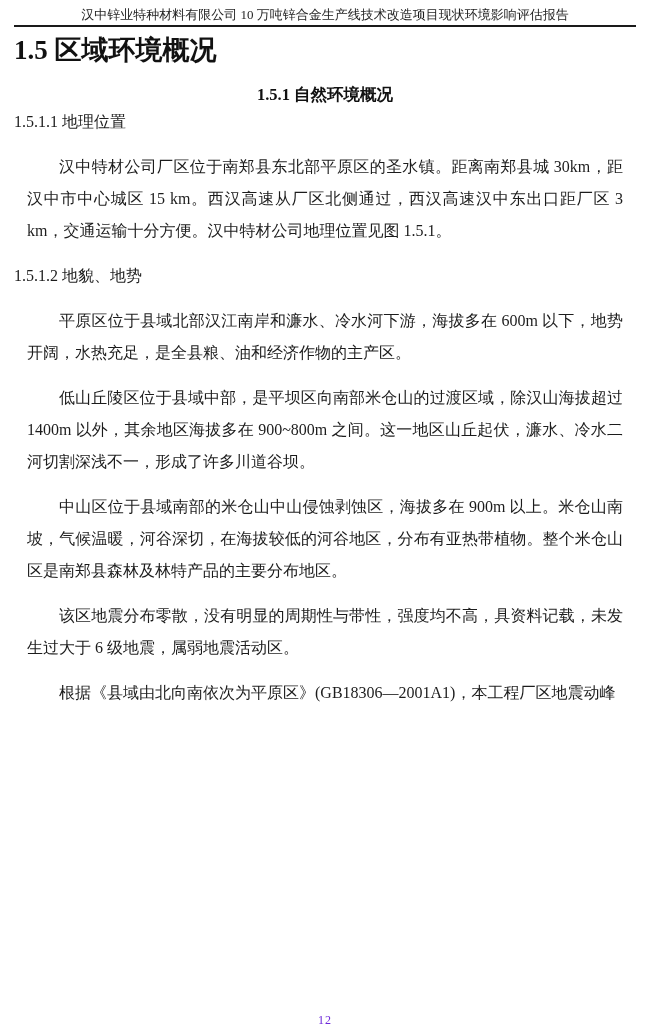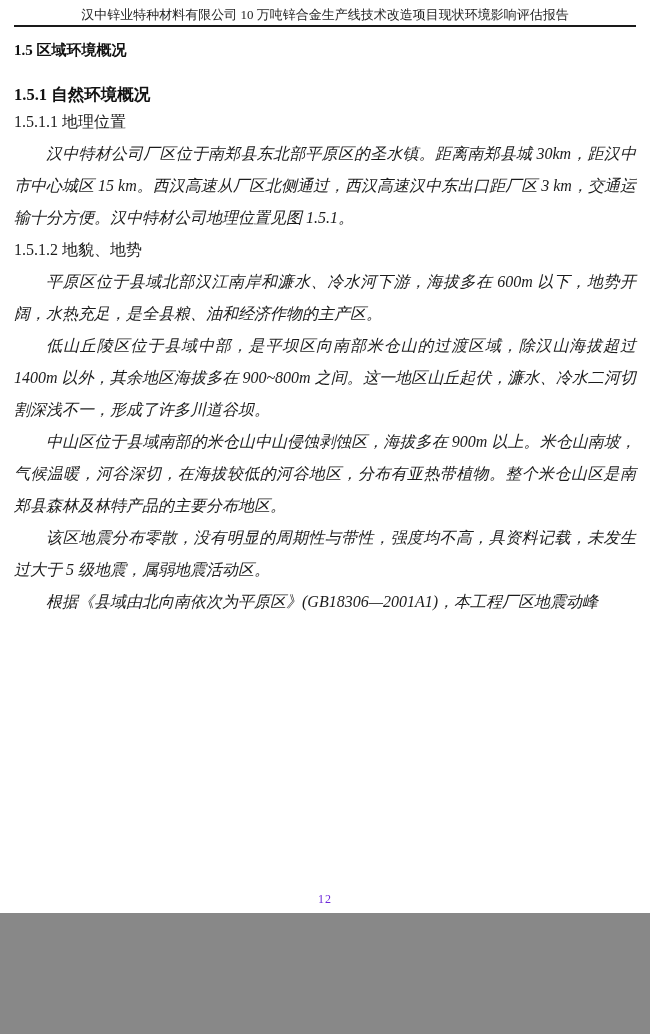--- a/index.html
+++ b/index.html
@@ -1,19 +1,19 @@
 <!DOCTYPE html>
 <html><head>
 <meta charset="utf-8">
 <style>
   html, body { margin: 0; padding: 0; background: #888; }
   .page {
     position: relative;
     width: 650px;
-    height: 913px;
+    height: 1034px;
     margin: 0 auto;
     background: #ffffff;
     font-family: "Liberation Serif", "DejaVu Serif", serif;
     color: #1c1c1c;
     box-sizing: border-box;
     padding: 0 14px;
     overflow: hidden;
   }
   .header {
     padding-top: 7px;
@@ -22,46 +22,46 @@
     text-align: center;
   }
   .header-text {
     font-size: 13px;
     line-height: 15px;
     color: #1f1f1f;
     white-space: nowrap;
   }
   h1.doc-h1 {
     margin: 10px 0 0 0;
-    font-size: 15px;
+    font-size: 27px;
     line-height: 26px;
     font-weight: bold;
     color: #111;
   }
   h2.doc-h2 {
     margin: 21px 0 0 0;
     font-size: 16.5px;
     line-height: 22px;
     font-weight: bold;
     color: #111;
+    text-align: center;
   }
   .h3 {
     font-size: 16px;
     line-height: 32px;
     font-weight: normal;
     margin: 0;
   }
   p.body-p {
-    margin: 0;
+    margin: 13px;
     font-size: 16px;
     line-height: 32px;
     text-indent: 2em;
     text-align: justify;
     text-align-last: left;
-    font-style: italic;
   }
   .footer {
     position: absolute;
     bottom: 6px;
     left: 0;
     width: 100%;
     text-align: center;
   }
   .footer span {
     font-size: 12px;
@@ -89,21 +89,21 @@
   <div class="h3">1.5.1.2 地貌、地势</div>
 
 
   <p class="body-p">平原区位于县域北部汉江南岸和濂水、冷水河下游，海拔多在 600m 以下，地势开阔，水热充足，是全县粮、油和经济作物的主产区。</p>
 
   <p class="body-p">低山丘陵区位于县域中部，是平坝区向南部米仓山的过渡区域，除汉山海拔超过 1400m 以外，其余地区海拔多在 900~800m 之间。这一地区山丘起伏，濂水、冷水二河切割深浅不一，形成了许多川道谷坝。</p>
 
   <p class="body-p">中山区位于县域南部的米仓山中山侵蚀剥蚀区，海拔多在 900m 以上。米仓山南坡，气候温暖，河谷深切，在海拔较低的河谷地区，分布有亚热带植物。整个米仓山区是南郑县森林及林特产品的主要分布地区。</p>
 
 
-  <p class="body-p">该区地震分布零散，没有明显的周期性与带性，强度均不高，具资料记载，未发生过大于 5 级地震，属弱地震活动区。</p>
+  <p class="body-p">该区地震分布零散，没有明显的周期性与带性，强度均不高，具资料记载，未发生过大于 6 级地震，属弱地震活动区。</p>
 
   <p class="body-p">根据《县域由北向南依次为平原区》(GB18306—2001A1)，本工程厂区地震动峰</p>
 
   <div class="footer">
     <span>12</span>
   </div>
 
 </div>
 
 </body></html>

